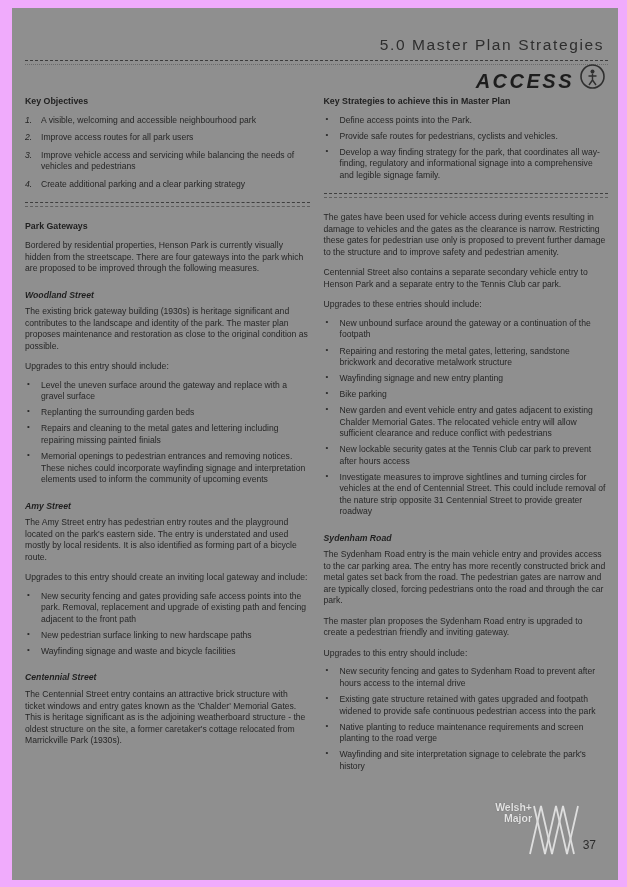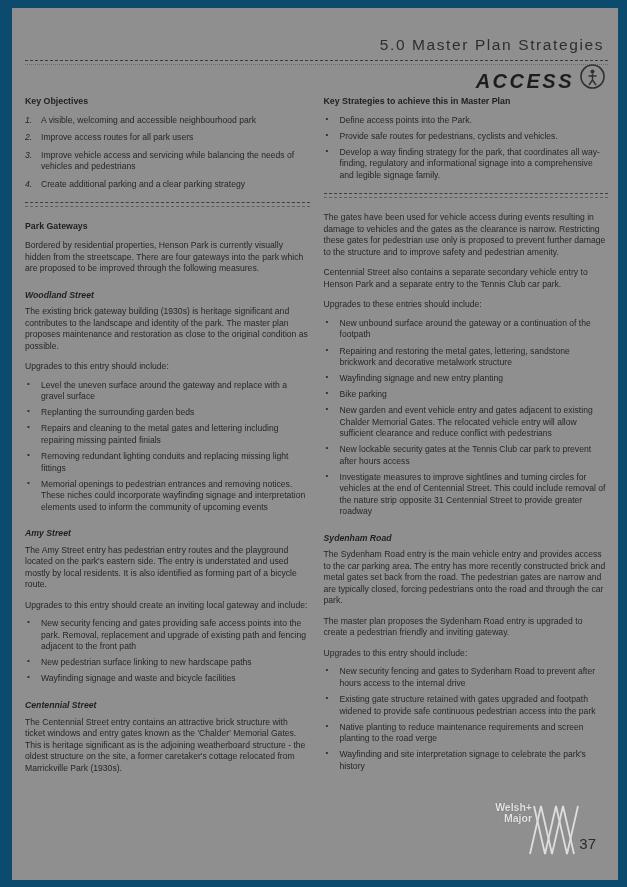--- a/index.html
+++ b/index.html
@@ -1,16 +1,16 @@
 <!DOCTYPE html>
 <html><head>
 <meta charset="utf-8">
 <style>
   html,body{margin:0;padding:0;background:#101010;}
-  .stage{position:relative;width:627px;height:887px;background:#0c4a6e;overflow:hidden;
+  .stage{position:relative;width:627px;height:887px;background:#f0abfc;overflow:hidden;
          font-family:"Liberation Sans","DejaVu Sans",sans-serif;}
   .paper{position:absolute;top:8px;left:12px;right:9px;bottom:7px;background:#8f8f8f;
          color:#262626;filter:blur(0.25px);}
   
   .section-title{position:absolute;top:28px;right:14px;font-size:15.5px;letter-spacing:1.6px;
                  color:#2e2e2e;font-weight:400;}
   .header-rule{position:absolute;top:52px;left:13px;right:10px;height:3px;
                border-top:1.5px dashed #3c3c3c;border-bottom:1px dotted #6a6a6a;}
   .chapter{position:absolute;top:62px;right:44px;font-size:20px;font-weight:bold;
            letter-spacing:2.5px;color:#1d1d1d;font-style:italic;}
@@ -27,21 +27,21 @@
   ul{list-style:none;margin:0 0 9px 0;padding:0;}
   li{position:relative;padding-left:16px;margin-bottom:4.5px;}
   li::before{content:"\2022";position:absolute;left:2px;top:-1px;font-size:8px;color:#2a2a2a;}
   .obj{display:flex;margin-bottom:6px;}
   .obj .num{flex:none;width:16px;font-style:italic;color:#242424;}
   .objectives{margin-bottom:2px;}
   
   .logo{position:absolute;right:34px;bottom:18px;display:flex;align-items:flex-start;}
   .logo-text{color:#e3e3e3;font-size:10.5px;font-weight:bold;line-height:1.05;
              text-align:right;margin-right:-6px;text-shadow:0 0 1px #555;}
-  .page-number{position:absolute;right:22px;bottom:28px;font-size:15px;color:#2c2c2c;}
+  .page-number{position:absolute;right:22px;bottom:28px;font-size:12px;color:#2c2c2c;}
 </style>
 </head>
 <body>
 
 <div class="stage">
   <div class="paper">
 
     <div class="section-title">5.0 Master Plan Strategies</div>
     <div class="header-rule"></div>
     <div class="chapter">ACCESS</div>
@@ -81,21 +81,20 @@
         <h3>Park Gateways</h3>
         <p>Bordered by residential properties, Henson Park is currently visually hidden from the streetscape. There are four gateways into the park which are proposed to be improved through the following measures.</p>
 
         <h4>Woodland Street</h4>
         <p>The existing brick gateway building (1930s) is heritage significant and contributes to the landscape and identity of the park. The master plan proposes maintenance and restoration as close to the original condition as possible.</p>
         <p class="list-intro">Upgrades to this entry should include:</p>
         <ul>
           <li>Level the uneven surface around the gateway and replace with a gravel surface</li>
           <li>Replanting the surrounding garden beds</li>
           <li>Repairs and cleaning to the metal gates and lettering including repairing missing painted finials</li>
-          <li>Removing redundant lighting conduits and replacing missing light fittings</li>
           <li>Memorial openings to pedestrian entrances and removing notices. These niches could incorporate wayfinding signage and interpretation elements used to inform the community of upcoming events</li>
         </ul>
 
         <h4>Amy Street</h4>
         <p>The Amy Street entry has pedestrian entry routes and the playground located on the park's eastern side. The entry is understated and used mostly by local residents. It is also identified as forming part of a bicycle route.</p>
         <p class="list-intro">Upgrades to this entry should create an inviting local gateway and include:</p>
         <ul>
           <li>New security fencing and gates providing safe access points into the park. Removal, replacement and upgrade of existing path and fencing adjacent to the front path</li>
           <li>New pedestrian surface linking to new hardscape paths</li>
           <li>Wayfinding signage and waste and bicycle facilities</li>

